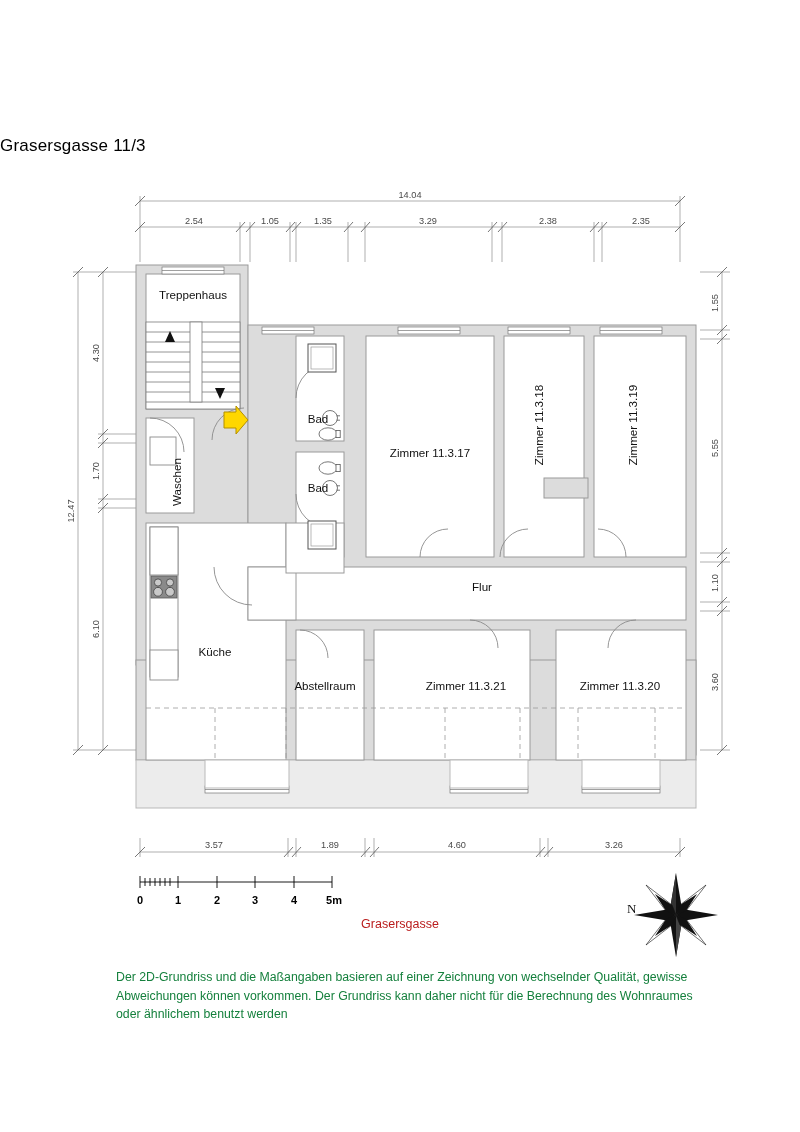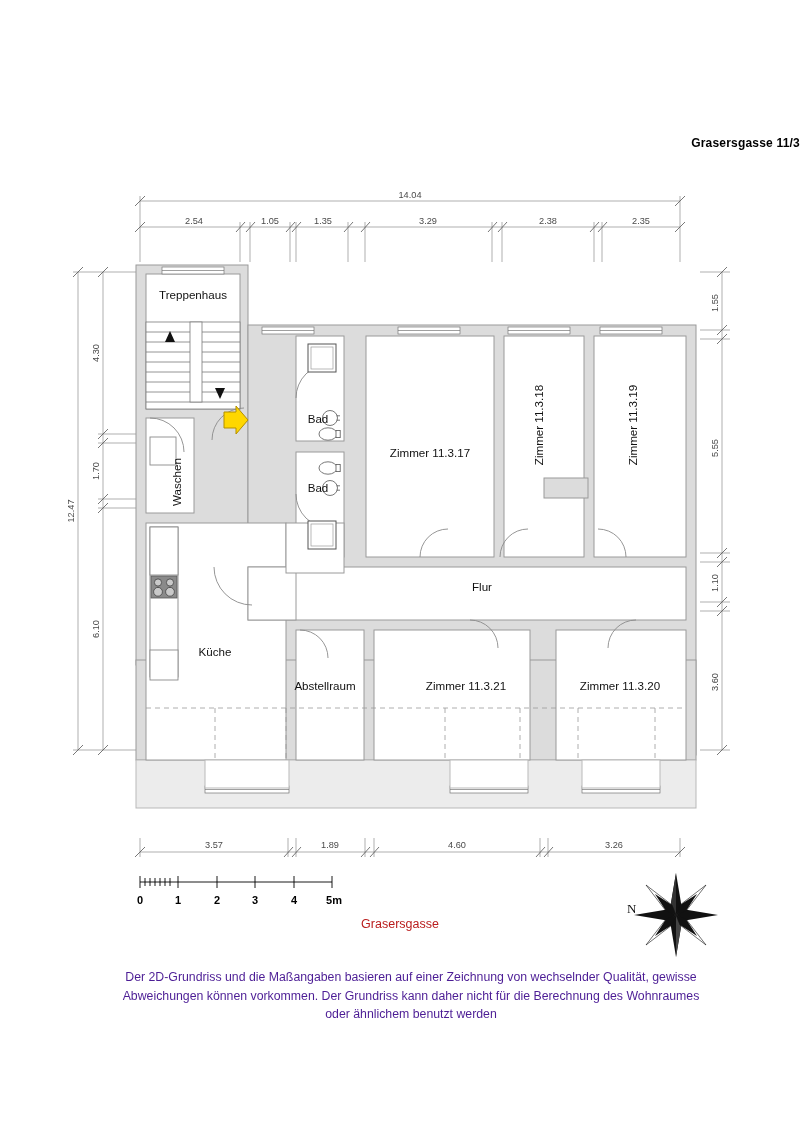--- a/index.html
+++ b/index.html
@@ -5,35 +5,35 @@
 <style>
   html,body{margin:0;padding:0;background:#ffffff;}
   body{
     width:800px;height:1132px;position:relative;overflow:hidden;
     font-family:"Liberation Sans", sans-serif;
     color:#1a1a1a;
     -webkit-font-smoothing:antialiased;
   }
   #stage{position:absolute;left:0;top:0;width:800px;height:1132px;}
   #plan-title{
-    position:absolute;left:0;top:136px;width:800px;text-align:right;
-    font-size:12px;font-weight:bold;letter-spacing:.2px;color:#000;
+    position:absolute;left:0;top:136px;width:800px;text-align:left;
+    font-size:17px;font-weight:normal;letter-spacing:.2px;color:#000;
   }
   #floorplan-svg{position:absolute;left:0;top:0;width:800px;height:1132px;}
   #street-label{
     position:absolute;left:0;top:917px;width:800px;text-align:center;
     font-size:12.5px;color:#b91c1c;
   }
   #compass-letter{
     position:absolute;left:627px;top:901px;font-size:13px;
     font-family:"Liberation Serif", serif;color:#111;
   }
   #disclaimer{
     position:absolute;left:116px;top:968px;width:590px;
-    font-size:12.3px;line-height:18.5px;color:#4c1d95;text-align:center;
+    font-size:12.3px;line-height:18.5px;color:#15803d;
   }
   .dimtxt{font-size:9.2px;fill:#4a4a4a;font-family:"Liberation Sans",sans-serif;}
   .roomtxt{font-size:11.6px;fill:#111;font-family:"Liberation Sans",sans-serif;}
   .scaletxt{font-size:11px;fill:#000;font-weight:bold;font-family:"Liberation Sans",sans-serif;}
 </style>
 </head>
 <body>
 
 <div id="stage">
 

